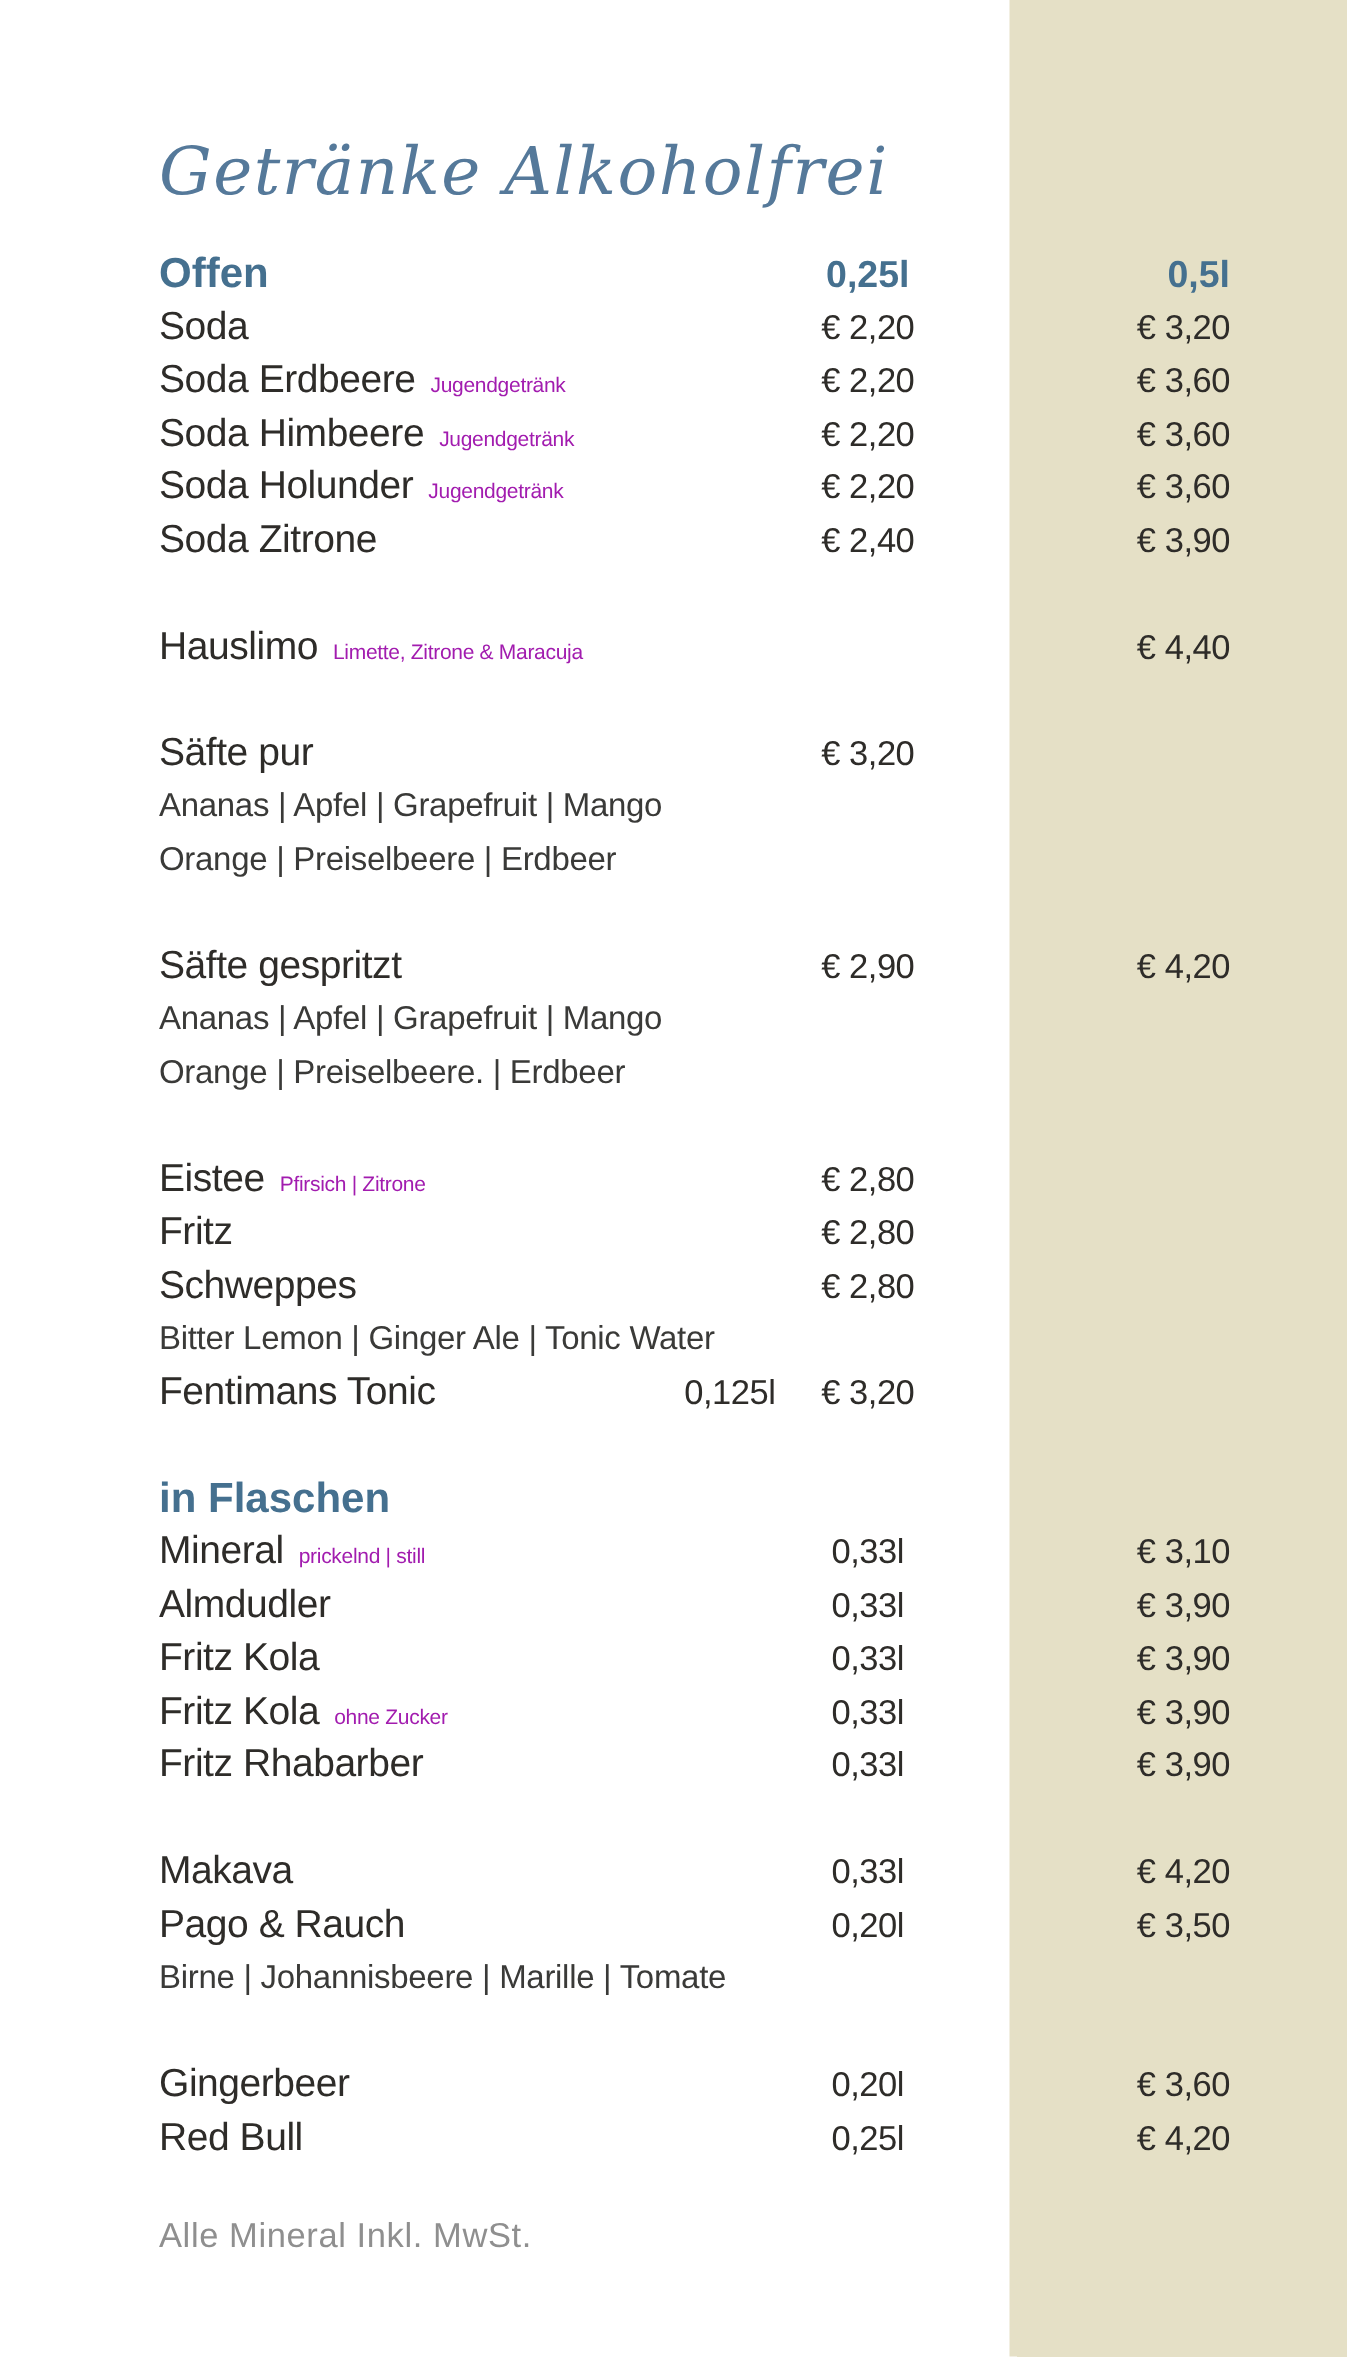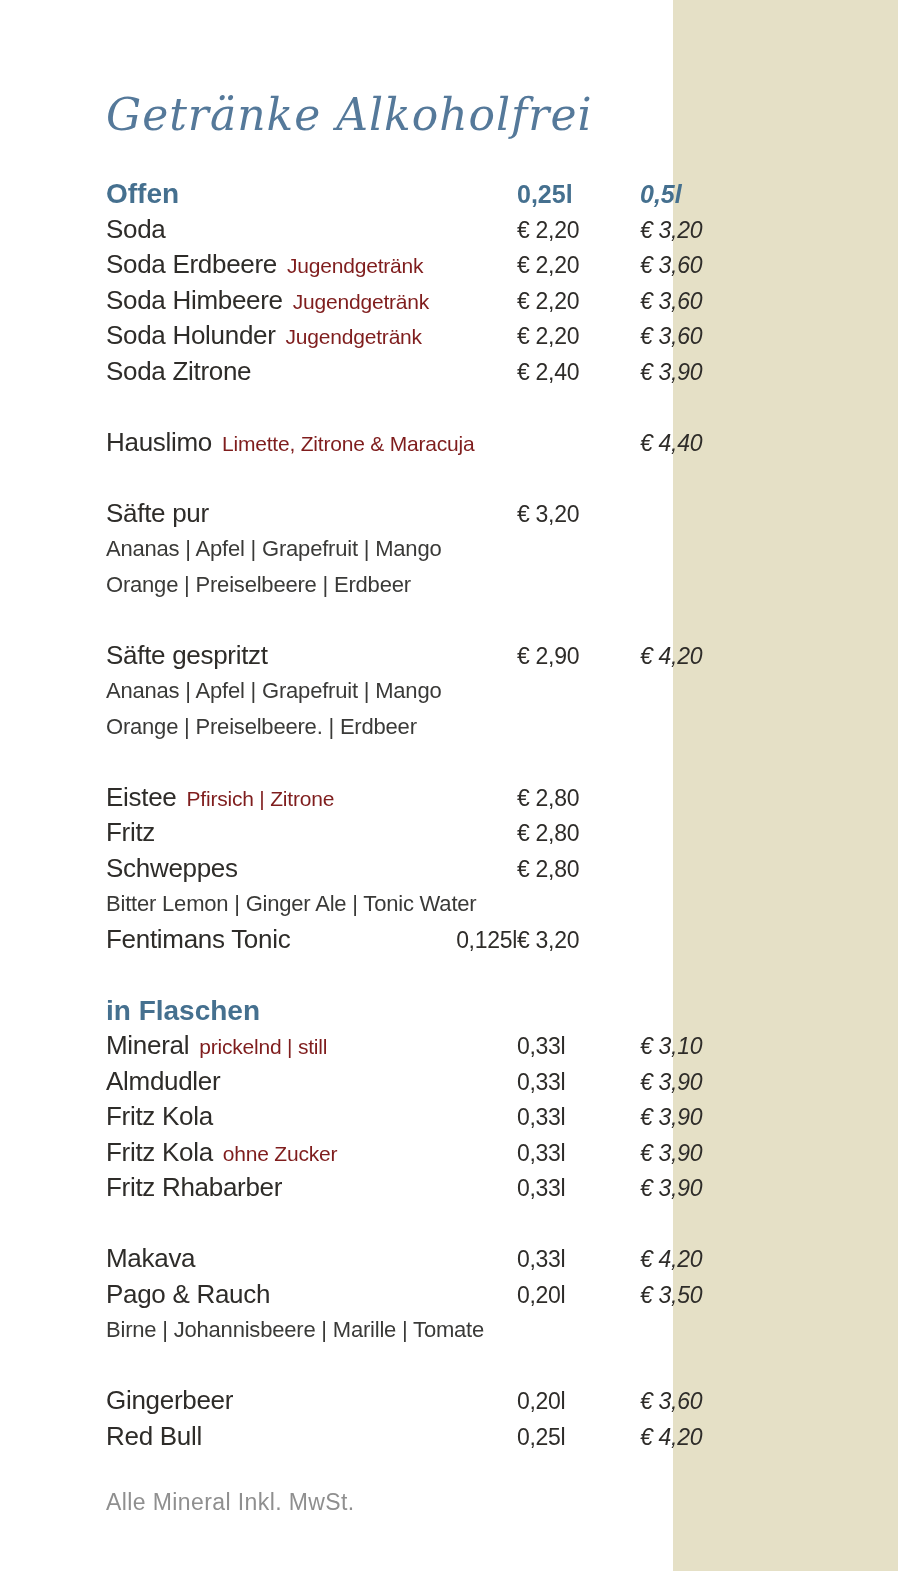--- a/index.html
+++ b/index.html
@@ -20,50 +20,50 @@
     width: 225px; height: 1571px;
     background: var(--panel, #e5e0c6);
   }
   .content {
     position: absolute;
     left: 106px; top: 0;
     width: 714px;
   }
   .title {
     margin-top: 84px;
-    margin-bottom: 30px;
+    margin-bottom: 18px;
     height: 62px;
     line-height: 62px;
     font-family: "DejaVu Serif", serif;
     font-style: italic;
     font-size: 44px;
     letter-spacing: 1px;
     color: var(--title, #55799a);
   }
   .row {
     display: flex;
     height: 35.5px;
     line-height: 35.5px;
     align-items: baseline;
     white-space: nowrap;
   }
   .row-gap { height: 35.5px; }
   .name { flex: 1 1 auto; min-width: 0; overflow: visible; }
   .colA { width: 110px; text-align: right; flex: 0 0 auto; }
-  .colB { width: 123px; text-align: left; flex: 0 0 auto; }
-  .colC { width: 180px; flex: 0 0 auto; font-style: italic; }
+  .colB { width: 123px; text-align: center; flex: 0 0 auto; }
+  .colC { width: 180px; text-align: right; flex: 0 0 auto; }
   .item-name {
     font-size: 26px;
     letter-spacing: -0.3px;
     color: var(--text, #2e2c29);
   }
   .item-note {
-    font-size: 21px;
+    font-size: 14px;
     letter-spacing: -0.2px;
-    color: #7f1d1d;
+    color: #a21caf;
     margin-left: 10px;
   }
   .detail {
     font-size: 22px;
     letter-spacing: -0.2px;
     color: #3a3a38;
   }
   .price, .size {
     font-size: 23px;
     letter-spacing: -0.3px;

